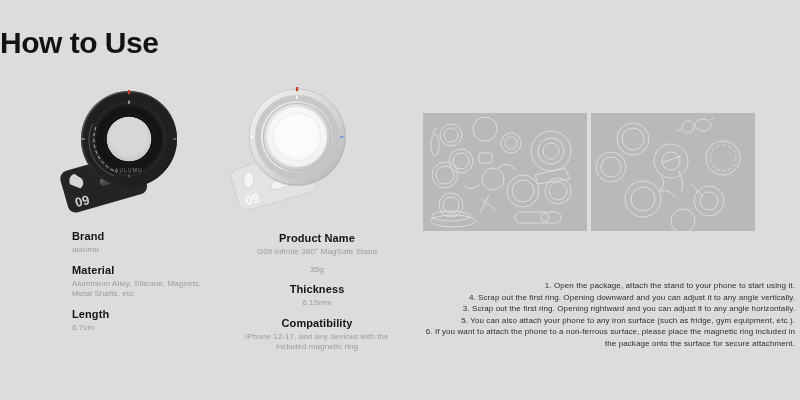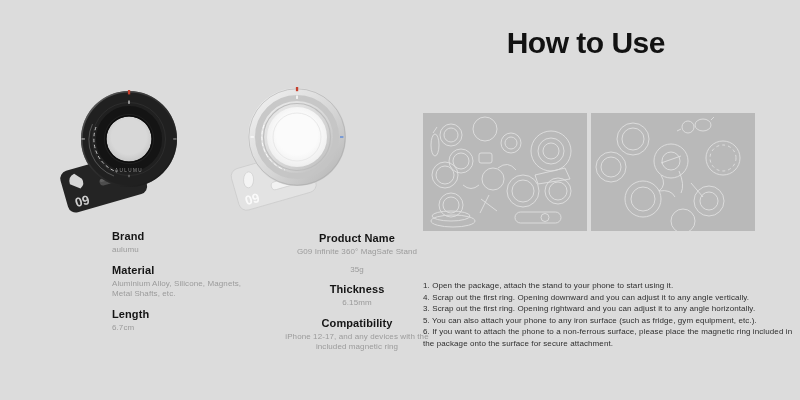--- a/index.html
+++ b/index.html
@@ -2,46 +2,46 @@
 <html><head>
 <meta charset="utf-8">
 <style>
   html,body{margin:0;padding:0;}
   body{
     width:800px;height:400px;position:relative;overflow:hidden;
     background:#dcdcdc;
     font-family:"Liberation Sans",sans-serif;
   }
   .title{
-    position:absolute;top:26px;left:0;width:665px;text-align:right;
+    position:absolute;top:26px;left:0;width:665px;text-align:left;
     font-size:30px;font-weight:bold;letter-spacing:-0.5px;color:#121212;
   }
   .product-svg{position:absolute;}
   .panel{
     position:absolute;top:113px;width:164px;height:118px;background:#b9b9b9;
   }
   .panel svg{display:block;width:164px;height:118px;}
   #panel-1{left:423px;}
   #panel-2{left:591px;}
-  .spec-col{position:absolute;margin-left:40px;}
+  .spec-col{position:absolute;}
   #specs-left{left:72px;top:229px;width:142px;}
   #specs-right{left:240px;top:231px;width:154px;text-align:center;}
   .spec-group{margin-bottom:7px;}
   .spec-label{
     font-size:11px;font-weight:bold;color:#141414;line-height:14px;
     margin-bottom:2px;letter-spacing:0.1px;
   }
   .spec-value{
     font-size:8px;color:#9b9b9b;line-height:10.5px;letter-spacing:0.1px;
   }
   #instructions{
     position:absolute;left:423px;top:280px;width:372px;
     font-size:8px;line-height:11.6px;color:#2e2e2e;letter-spacing:0.1px;
   }
-  .instruction-line{white-space:normal;}
+  .instruction-line{white-space:normal;text-align:right;}
 </style>
 </head>
 <body>
 
 <div class="title">How to Use</div>
 
 <svg class="product-svg" style="left:55px;top:82px" width="160" height="140" viewBox="0 0 160 140">
   <defs>
     <linearGradient id="bRim" x1="0" y1="0" x2="1" y2="1">
       <stop offset="0" stop-color="#7a7a7a"></stop>

